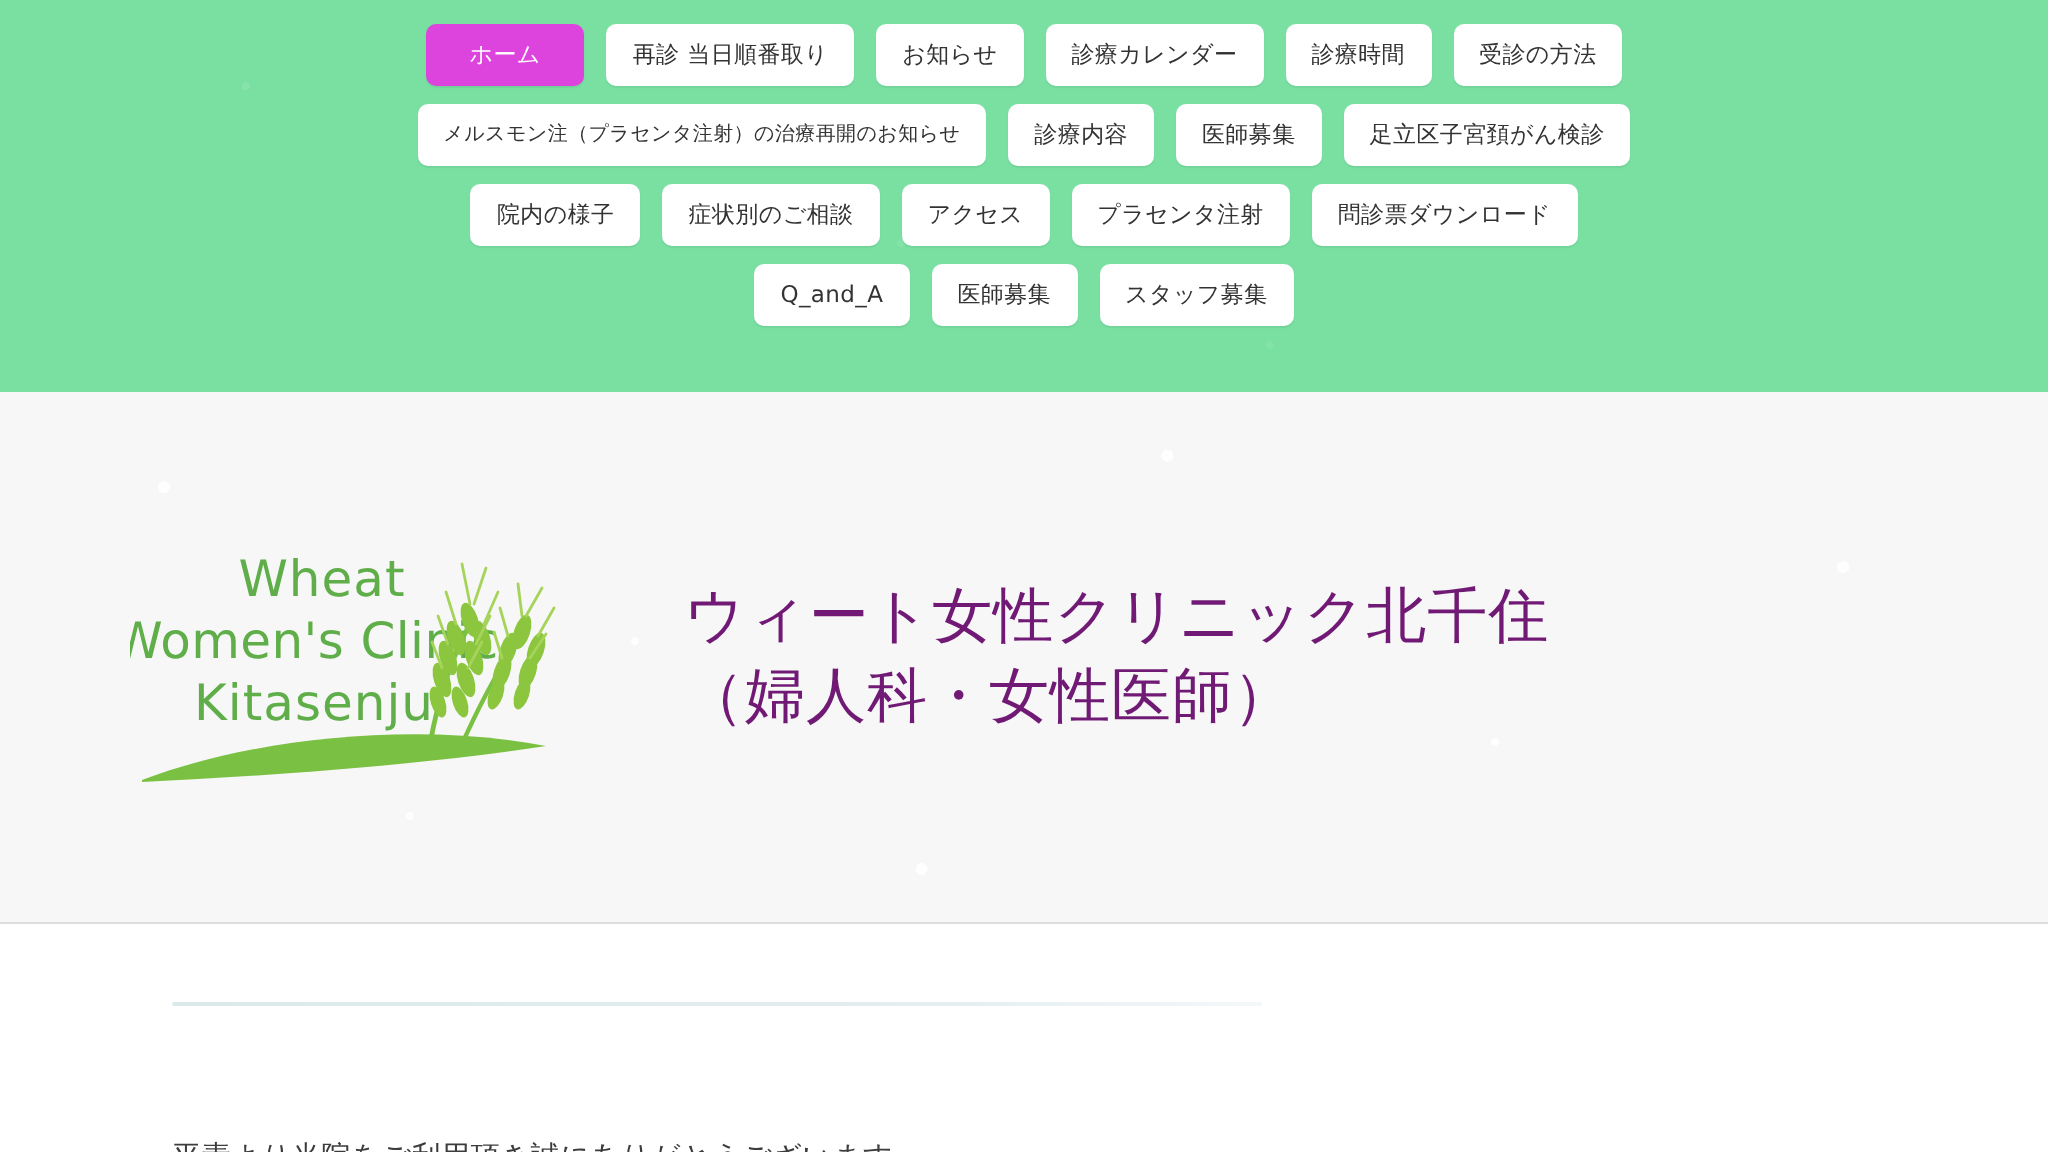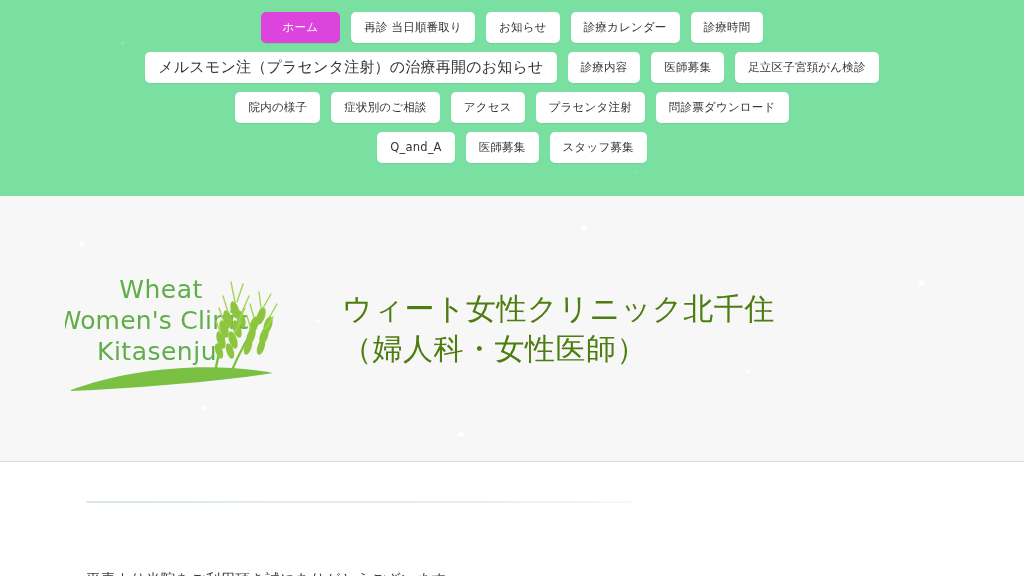--- a/index.html
+++ b/index.html
@@ -62,21 +62,21 @@
     white-space: nowrap;
     cursor: pointer;
     box-shadow: 0 1px 1px rgba(0,0,0,.06);
   }
   .nav-btn.active {
     background: #dd44dd;
     color: #ffffff;
     padding-left: 22px;
     padding-right: 22px;
   }
-  .nav-btn.wide { font-size: 15px; }
+  .nav-btn.wide { font-size: 10px; }
 
   
   .hero {
     position: relative;
     width: 1024px;
     height: 266px;
     background: #f7f7f7;
     border-bottom: 1px solid #dddddd;
     overflow: hidden;
   }
@@ -101,21 +101,21 @@
     align-items: center;
     height: 100%;
     padding-left: 65px;
   }
 
   .logo-wrap { width: 232px; flex: 0 0 232px; }
   .logo-svg { display:block; width: 232px; height: 130px; }
 
   .clinic-title {
     margin-left: 45px;
-    color: #4d7c0f;
+    color: #701a75;
     font-family: "DejaVu Sans", "Liberation Sans", sans-serif;
     font-size: 30px;
     line-height: 1.32;
     font-weight: 400;
     letter-spacing: .5px;
     white-space: pre-line;
   }
 
   
   .content {
@@ -151,20 +151,21 @@
 <div id="page">
 
   <header class="nav-header">
 
     <div class="nav-row">
       <button class="nav-btn active">ホーム</button>
       <button class="nav-btn">再診 当日順番取り</button>
       <button class="nav-btn">お知らせ</button>
       <button class="nav-btn">診療カレンダー</button>
       <button class="nav-btn">診療時間</button>
+      <button class="nav-btn">受診の方法</button>
     </div>
 
     <div class="nav-row">
       <button class="nav-btn wide">メルスモン注（プラセンタ注射）の治療再開のお知らせ</button>
       <button class="nav-btn">診療内容</button>
       <button class="nav-btn">医師募集</button>
       <button class="nav-btn">足立区子宮頚がん検診</button>
     </div>
 
     <div class="nav-row">

